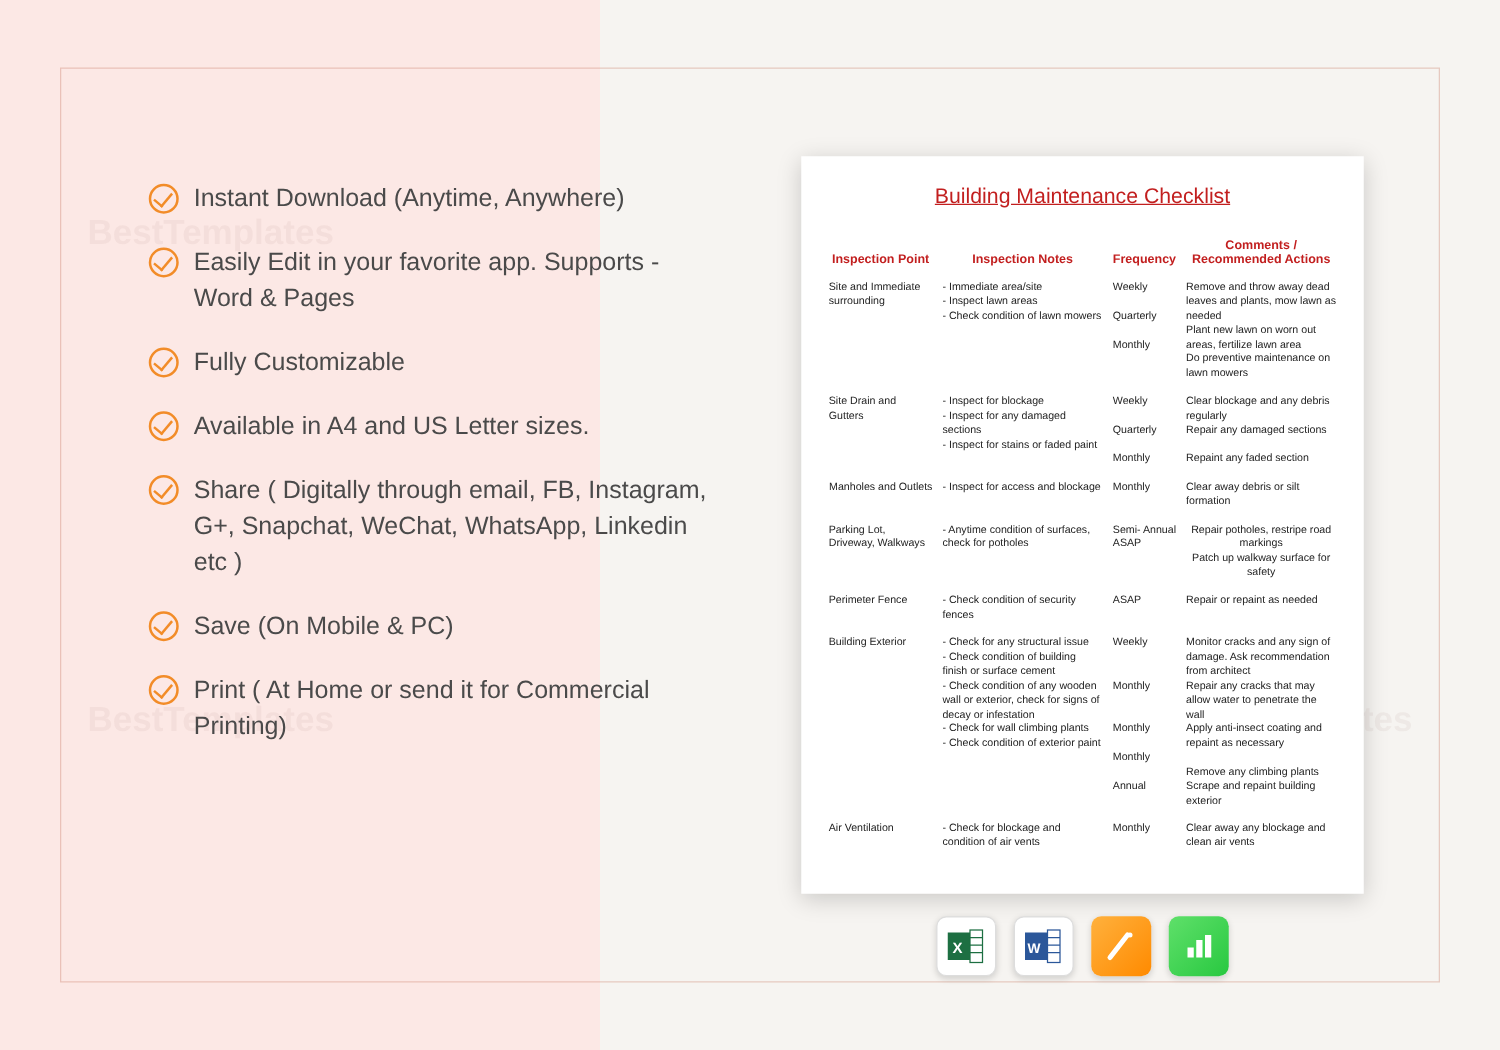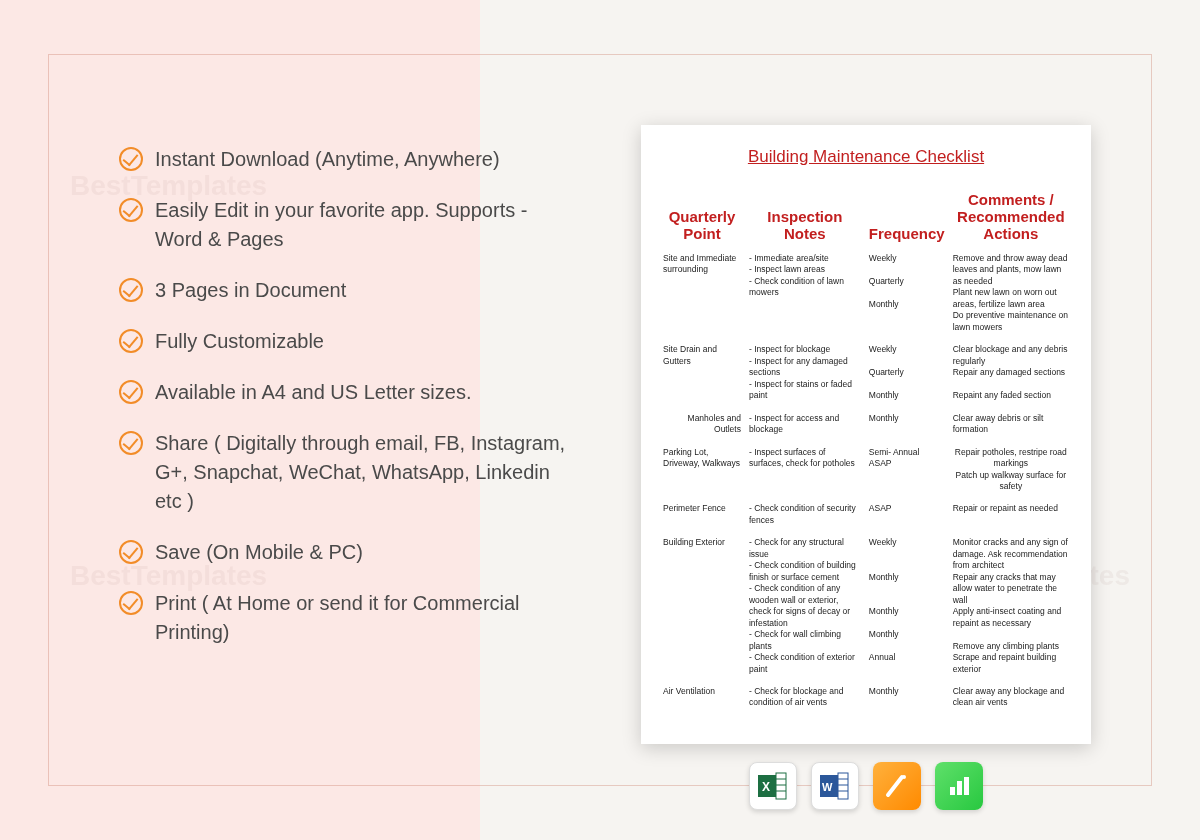--- a/index.html
+++ b/index.html
@@ -74,21 +74,21 @@
     color: #c21f1f;
     font-weight: 400;
     font-size: 17px;
     text-decoration: underline;
     margin-bottom: 20px;
   }
   .tbl { width: 100%; border-collapse: collapse; }
   .tbl th {
     color: #c21f1f;
     font-weight: 700;
-    font-size: 15px;
+    font-size: 10px;
     text-align: left;
     padding: 4px 4px 8px 4px;
     vertical-align: bottom;
   }
   .tbl th.center { text-align: center; }
   .tbl td {
     padding: 3px 4px;
     vertical-align: top;
     font-size: 8.5px;
     line-height: 1.35;
@@ -125,24 +125,20 @@
     <div class="feat">
         <span class="check"></span>
         <span>Instant Download (Anytime, Anywhere)</span>
       </div>
     <div class="feat">
         <span class="check"></span>
         <span>Easily Edit in your favorite app. Supports - Word &amp; Pages</span>
       </div>
     <div class="feat">
         <span class="check"></span>
-        <span>3 Pages in Document</span>
-      </div>
-    <div class="feat">
-        <span class="check"></span>
         <span>Fully Customizable</span>
       </div>
     <div class="feat">
         <span class="check"></span>
         <span>Available in A4 and US Letter sizes.</span>
       </div>
     <div class="feat">
         <span class="check"></span>
         <span>Share ( Digitally through email, FB, Instagram, G+, Snapchat, WeChat, WhatsApp, Linkedin etc )</span>
       </div>
@@ -155,21 +151,21 @@
         <span>Print ( At Home or send it for Commercial Printing)</span>
       </div>
   </div>
 
   <div class="doc-wrap">
     <div class="doc">
       <div class="doc-title">Building Maintenance Checklist</div>
       <table class="tbl">
         <thead>
           <tr>
-            <th class="col-ip center">Quarterly Point</th>
+            <th class="col-ip center">Inspection Point</th>
             <th class="col-in center">Inspection Notes</th>
             <th class="col-fr center">Frequency</th>
             <th class="col-ca center">Comments / Recommended Actions</th>
           </tr>
         </thead>
         <tbody>
             <tr>
               <td class="col-ip" style="white-space: pre-line;">Site and Immediate surrounding</td>
               <td class="col-in" style="white-space: pre-line;">- Immediate area/site
 - Inspect lawn areas
@@ -199,21 +195,21 @@
 Repaint any faded section</td>
             </tr>
             <tr class="sep">
               <td class="col-ip" style="white-space: pre-line; text-align: right;">Manholes and Outlets</td>
               <td class="col-in" style="white-space: pre-line;">- Inspect for access and blockage</td>
               <td class="col-fr" style="white-space: pre-line;">Monthly</td>
               <td class="col-ca" style="white-space: pre-line;">Clear away debris or silt formation</td>
             </tr>
             <tr class="sep">
               <td class="col-ip" style="white-space: pre-line;">Parking Lot, Driveway, Walkways</td>
-              <td class="col-in" style="white-space: pre-line;">- Inspect surfaces of surfaces, check for potholes</td>
+              <td class="col-in" style="white-space: pre-line;">- Anytime condition of surfaces, check for potholes</td>
               <td class="col-fr" style="white-space: pre-line;">Semi- Annual
 ASAP</td>
               <td class="col-ca" style="white-space: pre-line; text-align: center;">Repair potholes, restripe road markings
 Patch up walkway surface for safety</td>
             </tr>
             <tr class="sep">
               <td class="col-ip" style="white-space: pre-line;">Perimeter Fence</td>
               <td class="col-in" style="white-space: pre-line;">- Check condition of security fences</td>
               <td class="col-fr" style="white-space: pre-line;">ASAP</td>
               <td class="col-ca" style="white-space: pre-line;">Repair or repaint as needed</td>

